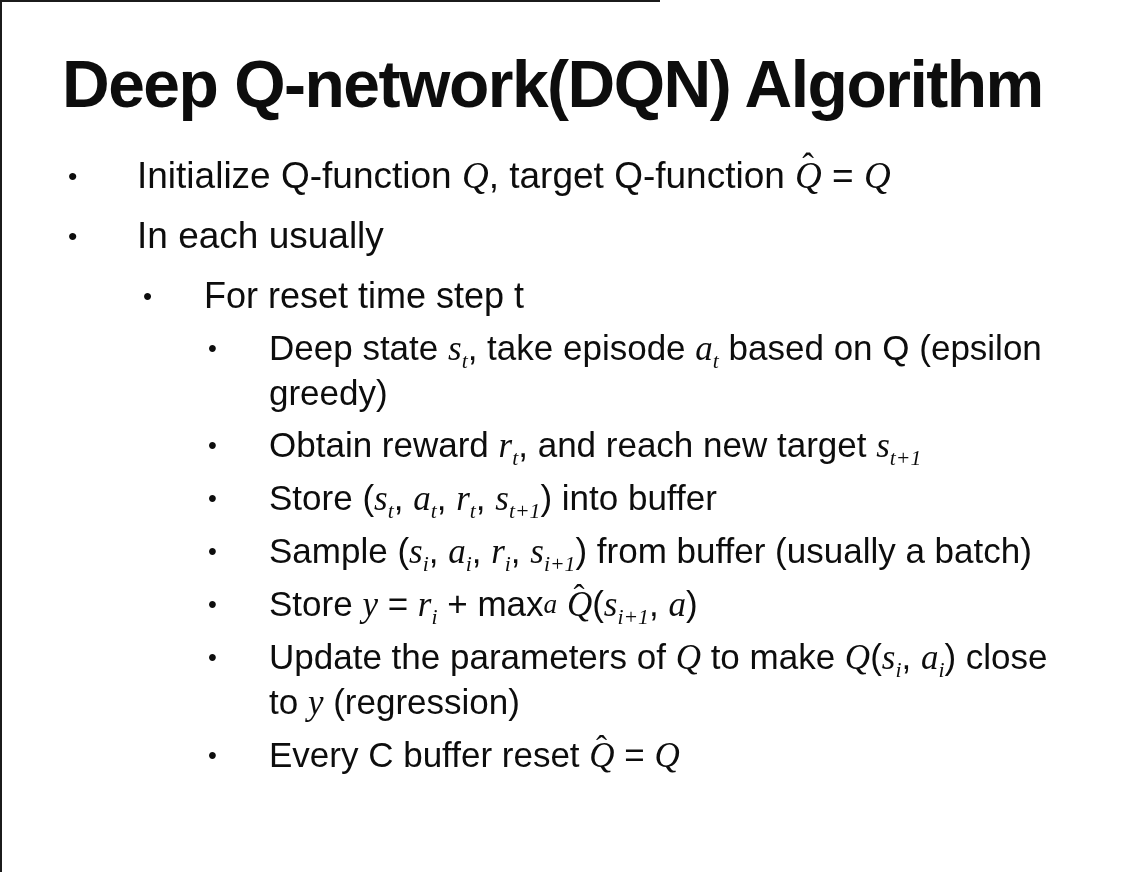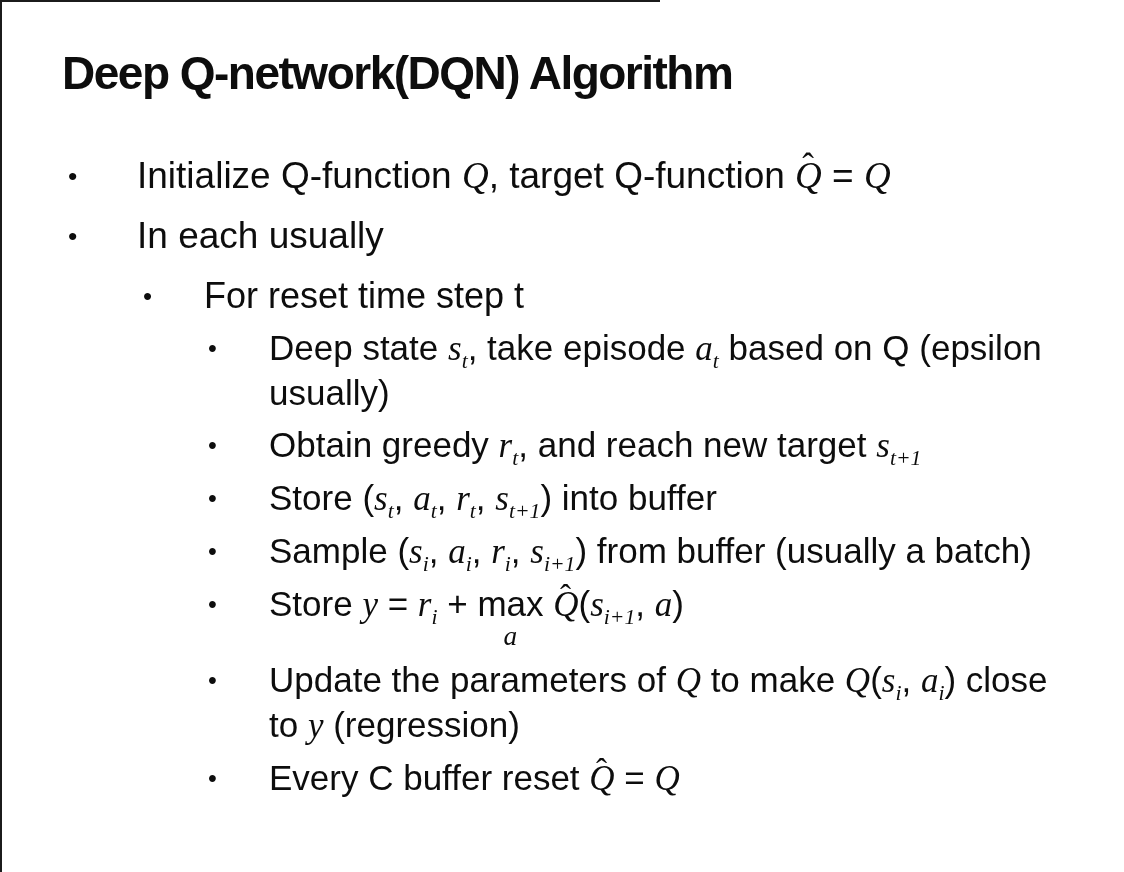--- a/index.html
+++ b/index.html
@@ -19,21 +19,21 @@
   }
   .border-top {
     position: absolute; left: 0; top: 0;
     width: 660px; height: 2px;
     background: #1b1b1b;
   }
   .title {
     position: absolute;
     left: 62px; top: 48px;
     margin: 0;
-    font-size: 46px;
+    font-size: 66px;
     line-height: 1.1;
     font-weight: 700;
     letter-spacing: -1.5px;
     color: #0d0d0d;
     white-space: nowrap;
   }
   .bullets {
     position: absolute;
     left: 64px; top: 154px;
     width: 1052px;
@@ -62,21 +62,21 @@
   .mhat { position: relative; display: inline-block; line-height: 1; }
   .hat {
     position: absolute;
     left: 0.20em; top: -0.22em;
     font-style: normal;
     font-size: 0.95em;
     line-height: 1;
   }
   .maxstack {
     display: inline-flex;
-    flex-direction: column;
+    flex-direction: row;
     align-items: center;
     vertical-align: baseline;
   }
   .maxword { line-height: 1; }
   .maxunder {
     line-height: 1;
     font-size: 0.78em;
     margin-top: 2px;
   }
 </style>
@@ -95,25 +95,25 @@
       <li class="li l1">
         <span class="dot">•</span>
         <span class="content"><span><span>In each usually</span></span></span>
       </li>
       <li class="li l2">
         <span class="dot">•</span>
         <span class="content"><span><span>For reset time step t</span></span></span>
       </li>
       <li class="li l3">
         <span class="dot">•</span>
-        <span class="content"><span><span>Deep state </span></span><span class="mi"><span>s</span><sub class="msub">t</sub></span><span><span>, take episode </span></span><span class="mi"><span>a</span><sub class="msub">t</sub></span><span><span> based on Q (epsilon</span></span><br><span><span>usually)</span></span></span>
+        <span class="content"><span><span>Deep state </span></span><span class="mi"><span>s</span><sub class="msub">t</sub></span><span><span>, take episode </span></span><span class="mi"><span>a</span><sub class="msub">t</sub></span><span><span> based on Q (epsilon</span></span><br><span><span>greedy)</span></span></span>
       </li>
       <li class="li l3">
         <span class="dot">•</span>
-        <span class="content"><span><span>Obtain greedy </span></span><span class="mi"><span>r</span><sub class="msub">t</sub></span><span><span>, and reach new target </span></span><span class="mi"><span>s</span><sub class="msub">t+1</sub></span></span>
+        <span class="content"><span><span>Obtain reward </span></span><span class="mi"><span>r</span><sub class="msub">t</sub></span><span><span>, and reach new target </span></span><span class="mi"><span>s</span><sub class="msub">t+1</sub></span></span>
       </li>
       <li class="li l3">
         <span class="dot">•</span>
         <span class="content"><span><span>Store (</span></span><span class="mi"><span>s</span><sub class="msub">t</sub></span><span><span>, </span></span><span class="mi"><span>a</span><sub class="msub">t</sub></span><span><span>, </span></span><span class="mi"><span>r</span><sub class="msub">t</sub></span><span><span>, </span></span><span class="mi"><span>s</span><sub class="msub">t+1</sub></span><span><span>) into buffer</span></span></span>
       </li>
       <li class="li l3">
         <span class="dot">•</span>
         <span class="content"><span><span>Sample (</span></span><span class="mi"><span>s</span><sub class="msub">i</sub></span><span><span>, </span></span><span class="mi"><span>a</span><sub class="msub">i</sub></span><span><span>, </span></span><span class="mi"><span>r</span><sub class="msub">i</sub></span><span><span>, </span></span><span class="mi"><span>s</span><sub class="msub">i+1</sub></span><span><span>) from buffer (usually a batch)</span></span></span>
       </li>
       <li class="li l3">

